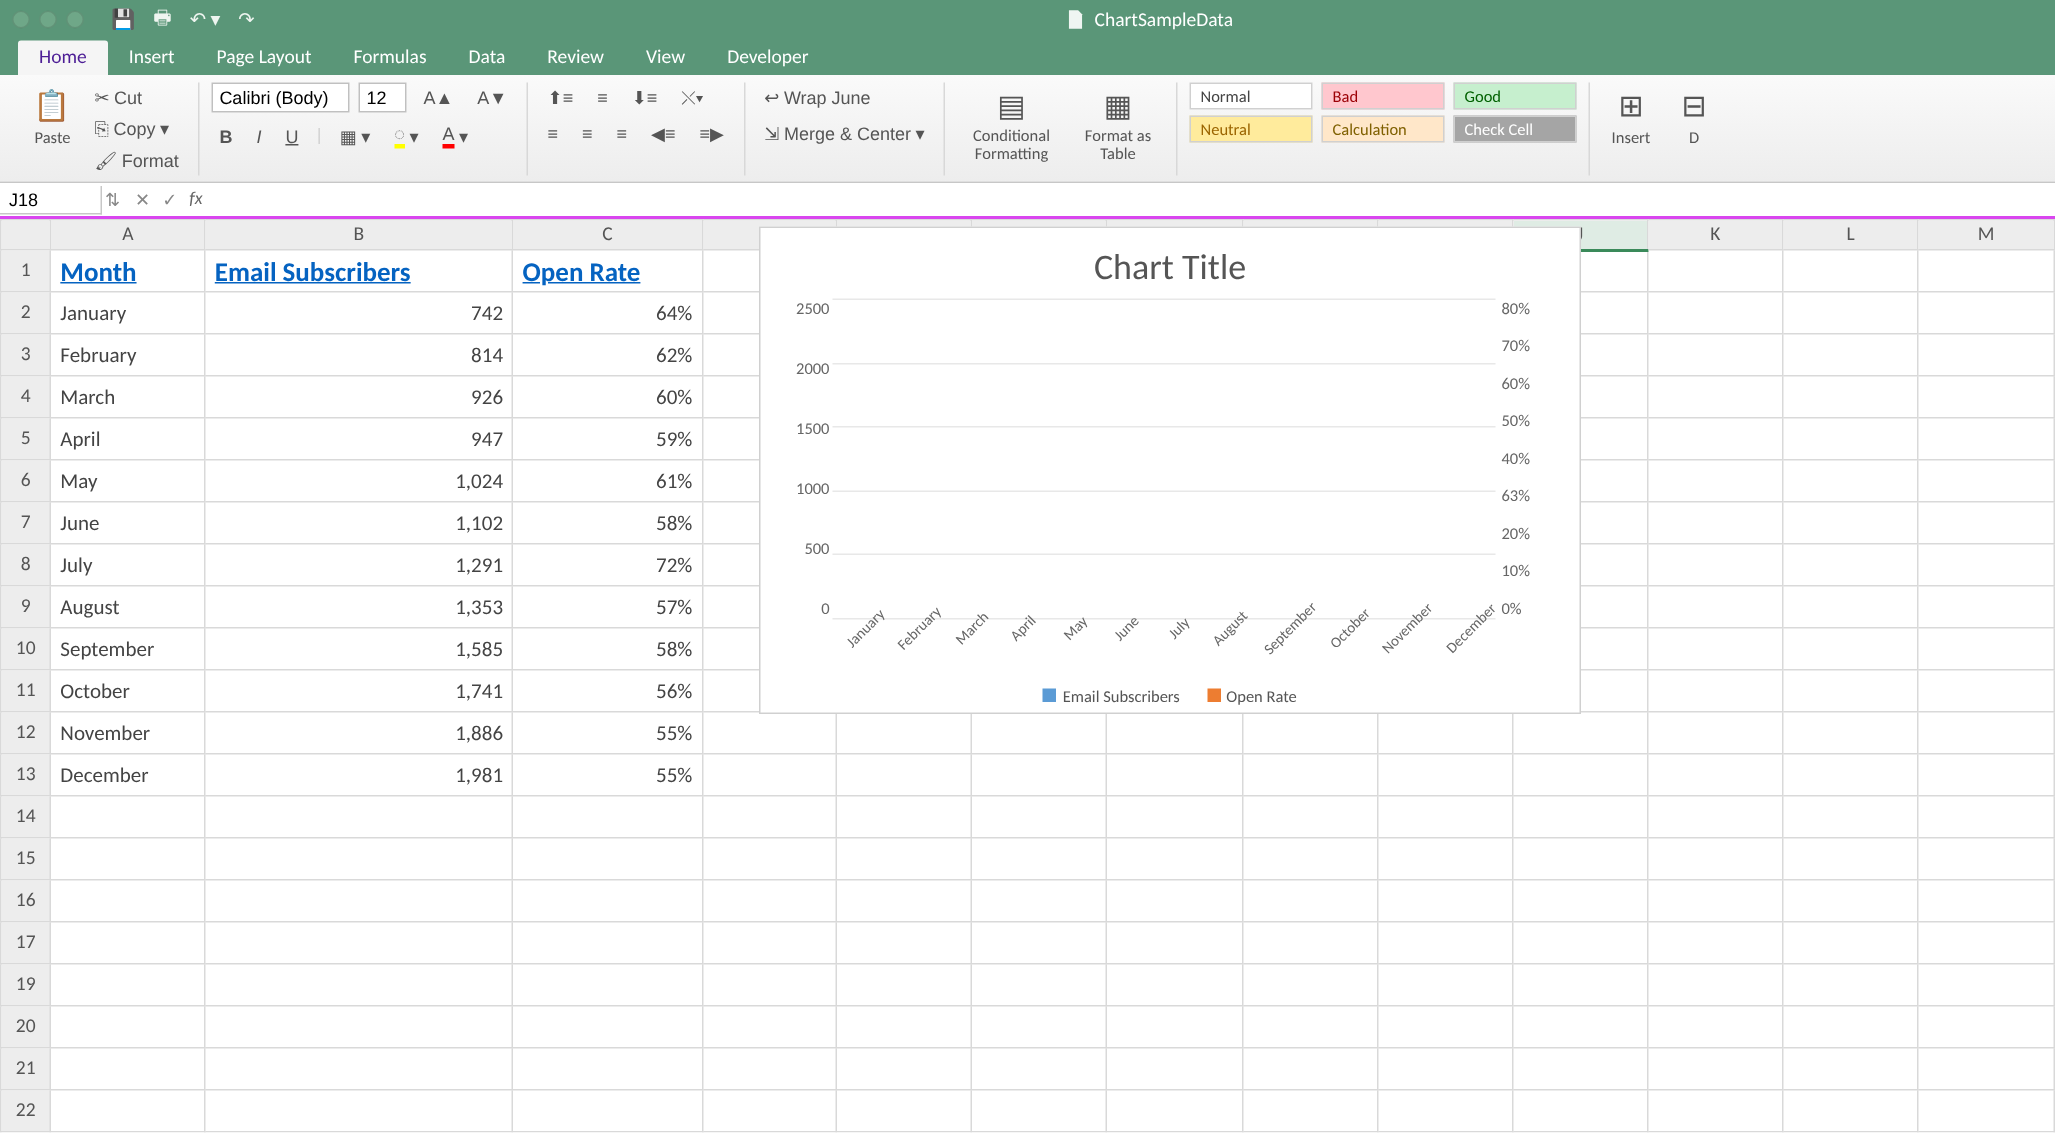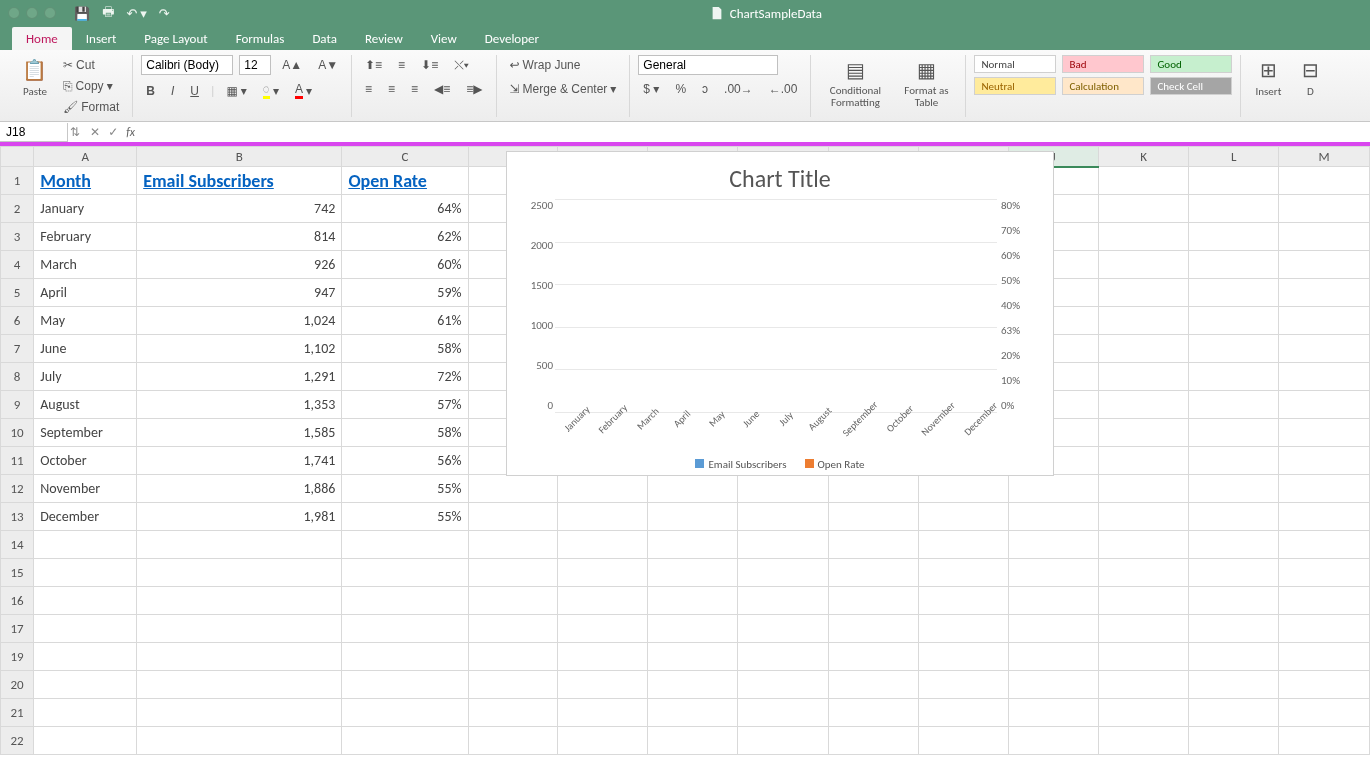--- a/index.html
+++ b/index.html
@@ -10,41 +10,41 @@
 .win-controls { display: flex; gap: 6px; margin-right: 18px; }
 .win-dot { width: 12px; height: 12px; border-radius: 50%; background: #6fa788; border: 1px solid rgba(0,0,0,0.12); }
 .qat { display: flex; gap: 12px; align-items: center; }
 .qat-icon { color: #eef5f0; font-size: 13px; }
 .doc-title { flex: 1; text-align: center; color: #fff; font-size: 13px; display: flex; align-items: center; justify-content: center; gap: 6px; }
 .doc-icon { width: 14px; height: 14px; display: inline-flex; align-items: center; fill: #fff; }
 
 
 .ribbon-tabs { background: #5a9678; height: 24px; display: flex; align-items: flex-end; padding: 0 12px; }
 .tab { color: #fff; font-size: 13px; padding: 4px 14px; cursor: pointer; }
-.tab.active { background: #f5f5f5; color: #be185d; border-radius: 2px 2px 0 0; }
+.tab.active { background: #f5f5f5; color: #4c1d95; border-radius: 2px 2px 0 0; }
 
 
 .ribbon { background: linear-gradient(#fafafa,#ededed); border-bottom: 1px solid #c7c7c7; padding: 5px 8px 0 8px; display: flex; align-items: flex-start; height: 72px; }
 .ribbon-group { display: flex; flex-direction: column; gap: 4px; padding: 0 8px; border-right: 1px solid #d8d8d8; height: 62px; justify-content: flex-start; }
 .ribbon-group:last-child { border-right: none; }
 .ribbon-row { display: flex; gap: 6px; align-items: center; }
 .rbtn { background: transparent; border: 1px solid transparent; padding: 2px 4px; border-radius: 2px; color: #555; font-size: 12px; cursor: pointer; display: flex; align-items: center; gap: 3px; }
 .big-btn { display: flex; flex-direction: column; align-items: center; gap: 2px; font-size: 11px; color: #555; padding: 2px 6px; cursor: pointer; }
 .big-icon { width: 26px; height: 26px; display: flex; align-items: center; justify-content: center; font-size: 20px; }
 input.ctl, select.ctl { border: 1px solid #c0c0c0; background: #fff; font-size: 12px; padding: 1px 4px; height: 20px; }
 .cell-style { border: 1px solid #d0d0d0; font-size: 11px; width: 82px; height: 18px; padding: 1px 6px; cursor: pointer; display: flex; align-items: center; }
 .style-normal { background: #fff; color: #444; }
 .style-bad { background: #ffc7ce; color: #9c0006; }
 .style-good { background: #c6efce; color: #006100; }
 .style-neutral { background: #ffeb9c; color: #9c6500; }
 .style-calc { background: #ffe7c9; color: #7f6000; }
 .style-check { background: #a5a5a5; color: #fff; }
 
 
-.formula-bar { display: flex; align-items: center; border-bottom: 4px solid #d946ef; height: 24px; background: #fff; }
+.formula-bar { display: flex; align-items: center; border-bottom: 2px solid #d946ef; height: 24px; background: #fff; }
 .name-box { width: 68px; border: 1px solid #c7c7c7; border-top: none; border-left: none; padding: 2px 6px; font-size: 12px; }
 .fb-icons { display: flex; gap: 8px; padding: 0 8px; color: #888; align-items: center; }
 .fx { font-style: italic; color: #666; }
 .fb-input { flex: 1; border: none; padding: 2px 8px; font-size: 12px; outline: none; }
 
 
 .grid-wrap { position: relative; }
 table.sheet { border-collapse: collapse; table-layout: fixed; }
 .sheet th, .sheet td { border: 1px solid #d9d9d9; font-size: 14px; height: 28px; padding: 0 6px; background: #fff; white-space: nowrap; overflow: hidden; }
 .sheet thead th { background: #ededed; color: #555; font-weight: normal; text-align: center; font-size: 13px; height: 20px; position: sticky; top: 0; }
@@ -170,32 +170,20 @@
   </div>
 
   <div class="ribbon-group">
     <button class="rbtn">
         <span>↩</span> 
         <span>Wrap June</span>
       </button>
     <button class="rbtn"><span>⇲</span> <span>Merge &amp; Center</span> ▾</button>
   </div>
 
-  <div class="ribbon-group">
-    <div class="ribbon-row">
-      <input class="ctl" style="width: 140px;" value="General">
-    </div>
-    <div class="ribbon-row">
-      <button class="rbtn">$ ▾</button>
-      <button class="rbtn">%</button>
-      <button class="rbtn">ͻ</button>
-      <button class="rbtn">.00→</button>
-      <button class="rbtn">←.00</button>
-    </div>
-  </div>
 
   <div class="ribbon-group" style="flex-direction:row">
     <div class="big-btn">
       <div class="big-icon">▤</div>
       <span style="max-width:60px;text-align:center;line-height:1.1">Conditional Formatting</span>
     </div>
     <div class="big-btn">
       <div class="big-icon">▦</div>
       <span style="max-width:50px;text-align:center;line-height:1.1">Format as Table</span>
     </div>

